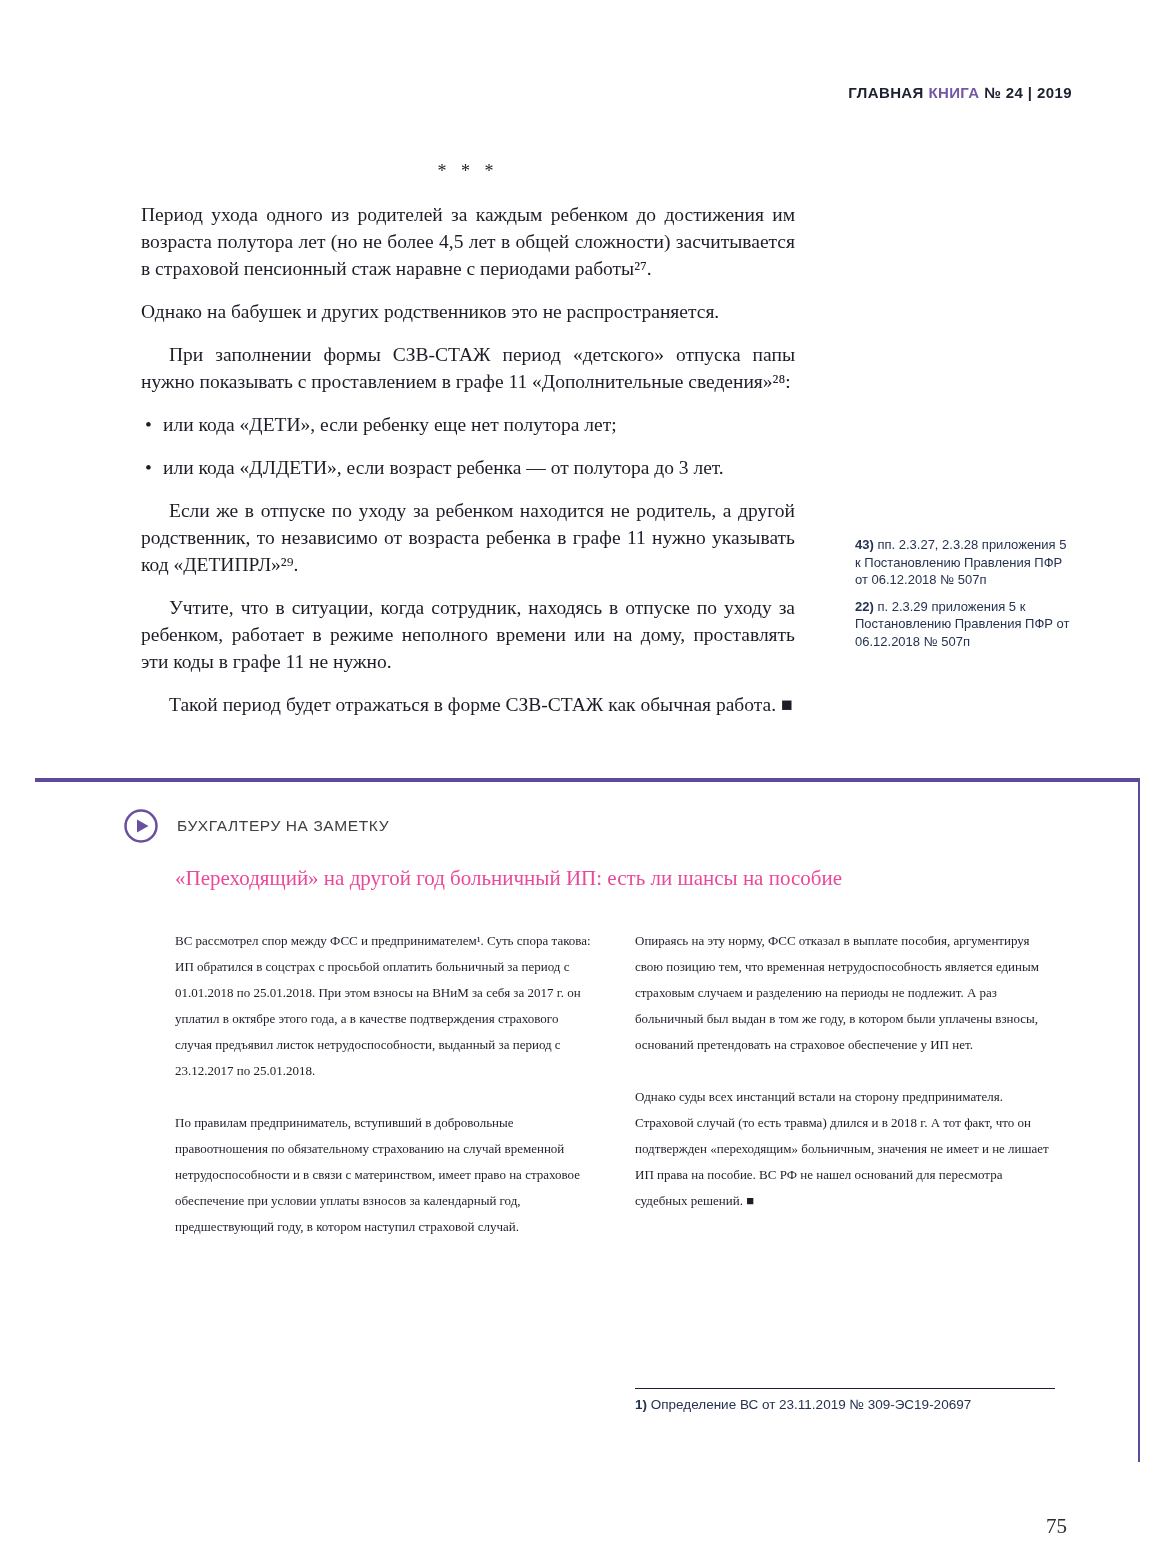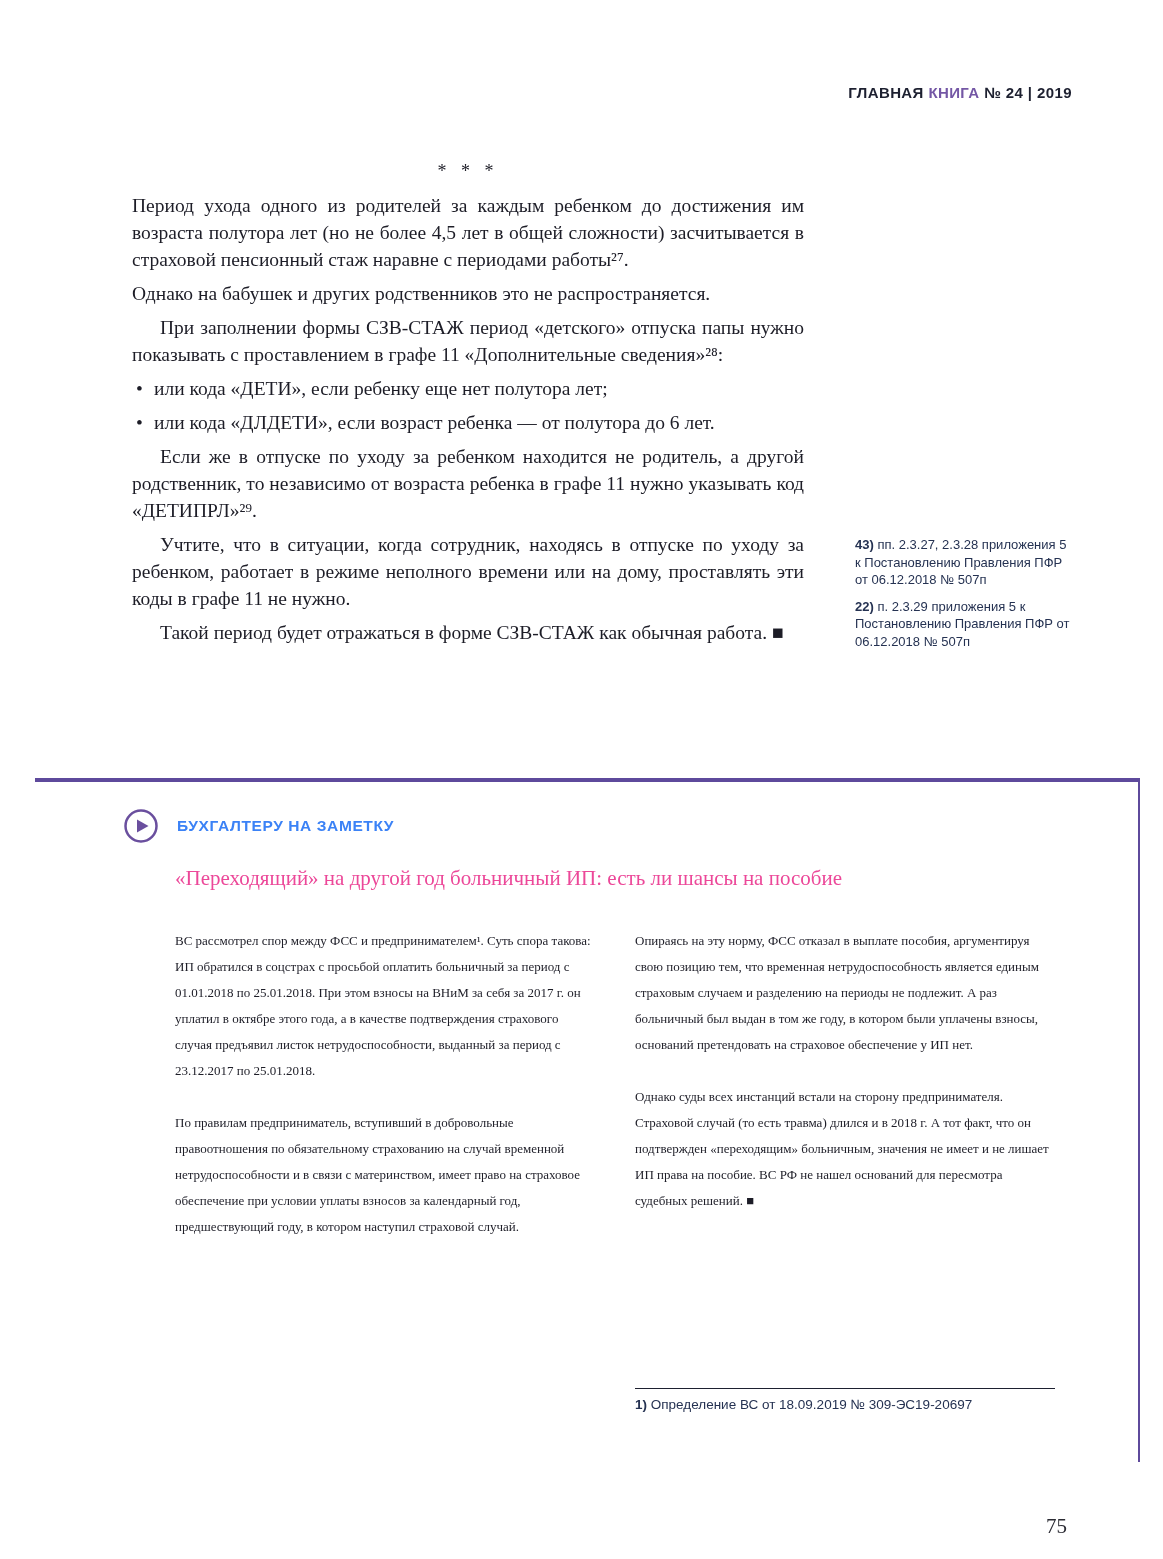--- a/index.html
+++ b/index.html
@@ -39,21 +39,21 @@
     line-height: 27px;
     text-align: justify;
     hyphens: auto;
   }
   .article .separator {
     text-align: center;
     letter-spacing: 5px;
     font-size: 18px;
     margin-bottom: 7px;
   }
-  .article p { margin: 7px; }
+  .article p { margin: 16px; }
   .article p.indent { text-indent: 28px; }
   .article p.bullet {
     padding-left: 22px;
     position: relative;
   }
   .article p.bullet::before {
     content: "\2022";
     position: absolute;
     left: 4px;
     top: 0;
@@ -88,22 +88,21 @@
     left: 88px;
     top: 26px;
     display: flex;
     align-items: center;
     gap: 18px;
   }
   .note-label {
     font-family: "Liberation Sans", sans-serif;
     font-size: 15.5px;
     letter-spacing: 0.6px;
-    color: #3b82f6;
-    font-weight: bold;
+    color: #404040;
   }
   .note-title {
     position: absolute;
     left: 140px;
     top: 84px;
     width: 910px;
     font-size: 21px;
     font-weight: 400;
     color: #ec4899;
     font-family: "Liberation Serif", serif;
@@ -160,21 +159,21 @@
     <span class="accent">КНИГА</span>
     <span>№ 24 | 2019</span>
   </div>
 
   <div class="article">
     <div class="separator">* * *</div>
     <p class="plain">Период ухода одного из родителей за каждым ребенком до достижения им возраста полутора лет (но не более 4,5 лет в общей сложности) засчитывается в страховой пенсионный стаж наравне с периодами работы²⁷.</p>
     <p class="plain">Однако на бабушек и других родственников это не распространяется.</p>
     <p class="indent">При заполнении формы СЗВ-СТАЖ период «детского» отпуска папы нужно показывать с проставлением в графе 11 «Дополнительные сведения»²⁸:</p>
     <p class="bullet">или кода «ДЕТИ», если ребенку еще нет полутора лет;</p>
-    <p class="bullet">или кода «ДЛДЕТИ», если возраст ребенка — от полутора до 6 лет.</p>
+    <p class="bullet">или кода «ДЛДЕТИ», если возраст ребенка — от полутора до 3 лет.</p>
     <p class="indent">Если же в отпуске по уходу за ребенком находится не родитель, а другой родственник, то независимо от возраста ребенка в графе 11 нужно указывать код «ДЕТИПРЛ»²⁹.</p>
     <p class="indent">Учтите, что в ситуации, когда сотрудник, находясь в отпуске по уходу за ребенком, работает в режиме неполного времени или на дому, проставлять эти коды в графе 11 не нужно.</p>
     <p class="indent">Такой период будет отражаться в форме СЗВ-СТАЖ как обычная работа. ■</p>
   </div>
 
   <aside class="footnotes">
     <p>
       <b>43)</b>
       <span>пп. 2.3.27, 2.3.28 приложения 5 к Постановлению Правления ПФР от 06.12.2018 № 507п</span>
     </p>
@@ -203,20 +202,20 @@
       <div class="note-col">
         <p>Опираясь на эту норму, ФСС отказал в выплате пособия, аргументируя свою позицию тем, что временная нетрудоспособность является единым страховым случаем и разделению на периоды не подлежит. А раз больничный был выдан в том же году, в котором были уплачены взносы, оснований претендовать на страховое обеспечение у ИП нет.</p>
         <p>Однако суды всех инстанций встали на сторону предпринимателя. Страховой случай (то есть травма) длился и в 2018 г. А тот факт, что он подтвержден «переходящим» больничным, значения не имеет и не лишает ИП права на пособие. ВС РФ не нашел оснований для пересмотра судебных решений. ■</p>
       </div>
     </div>
 
     <div class="note-footnote">
       <hr class="rule">
       <p>
         <b>1)</b>
-        <span>Определение ВС от 18.09.2019 № 309-ЭС19-20697</span>
+        <span>Определение ВС от 23.11.2019 № 309-ЭС19-20697</span>
       </p>
     </div>
   </section>
 
   <div class="page-number">75</div>
 
 </div>
 
 </body></html>

